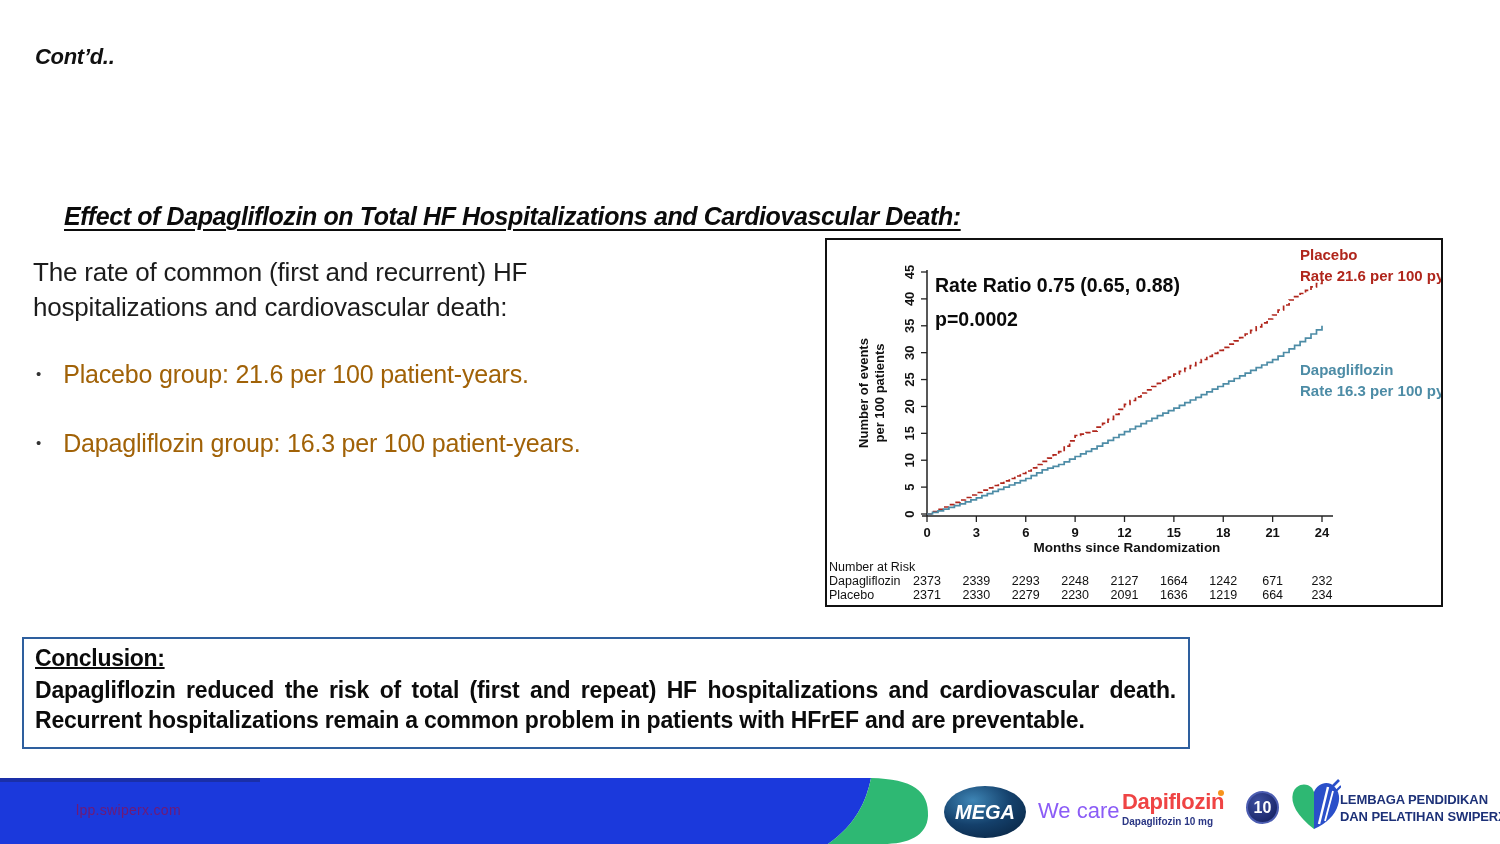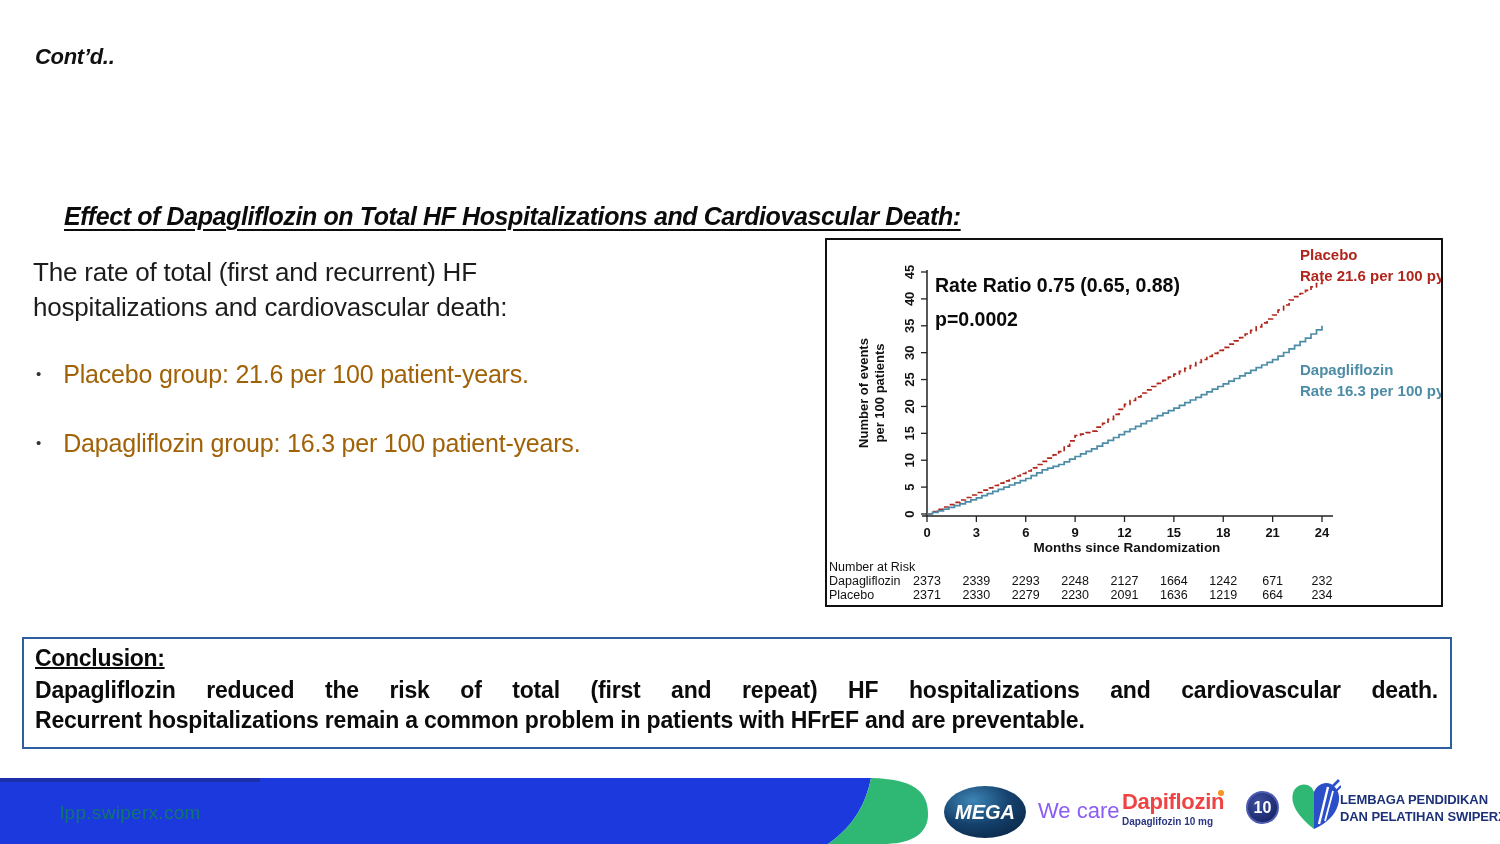--- a/index.html
+++ b/index.html
@@ -23,37 +23,37 @@
   }
   .bullets { position:absolute; left:36px; top:360px; width:700px; }
   .bullet-item { display:flex; align-items:baseline; margin-bottom:40px; }
   .bullet-dot { font-size:15px; color:#333; margin-right:22px; position:relative; top:-4px; }
   .bullet-text { font-size:25px; font-weight:300; color:#a16207; letter-spacing:-0.2px; }
   .chart-box {
     position:absolute; left:825px; top:238px; width:618px; height:369px;
     border:2px solid #111; background:#fff; overflow:hidden;
   }
   .conclusion-box {
-    position:absolute; left:22px; top:637px; width:1430px; height:112px;
+    position:absolute; left:22px; top:637px; width:1168px; height:112px;
     border:2px solid #2e5f9e; background:#fff; padding:6px 12px 0 11px;
   }
   .conclusion-title {
     font-size:23px; font-weight:bold; color:#0b0b0b; letter-spacing:-0.3px;
     text-decoration:underline; text-decoration-thickness:2px;
   }
   .conclusion-line1 {
     font-size:23px; font-weight:bold; color:#0b0b0b; letter-spacing:-0.2px; margin-top:5px;
     text-align:justify; text-align-last:justify;
   }
   .conclusion-line2 {
     font-size:23px; font-weight:bold; color:#0b0b0b; letter-spacing:-0.2px; margin-top:3px;
   }
   .footer-bar { position:absolute; left:0; top:778px; width:1500px; height:66px; }
   .footer-url {
-    position:absolute; left:60px; top:802px; font-size:19px; color:#0f766e; letter-spacing:0.3px;
+    position:absolute; left:76px; top:802px; font-size:14px; color:#701a75; letter-spacing:0.3px;
   }
   .mega-logo { position:absolute; left:942px; top:784px; }
   .we-care { position:absolute; left:1038px; top:798px; font-size:22px; color:#8b5cf6; font-weight:400; }
   .brand-wrap { position:absolute; left:1122px; top:789px; width:124px; }
   .brand-name { font-size:22px; font-weight:bold; color:#ef4444; letter-spacing:-0.3px; position:relative; }
   .brand-i-dot {
     position:absolute; left:96px; top:1px; width:6px; height:6px; border-radius:50%;
     background:#f7941d;
   }
   .brand-sub { font-size:10px; font-weight:bold; color:#2a3684; text-align:left; margin-top:1px; }
@@ -69,21 +69,21 @@
     position:absolute; left:1340px; top:792px; font-size:13px; font-weight:bold;
     color:#1d3178; line-height:1.3; letter-spacing:-0.1px; white-space:nowrap;
   }
 </style>
 </head>
 <body>
 
 <div class="contd">Cont’d..</div>
 <div class="heading">Effect of Dapagliflozin on Total HF Hospitalizations and Cardiovascular Death:</div>
 
-<div class="intro">The rate of total (first and recurrent) HF hospitalizations and cardiovascular death:</div>
+<div class="intro">The rate of common (first and recurrent) HF hospitalizations and cardiovascular death:</div>
 <div class="bullets">
   <div class="bullet-item">
     <span class="bullet-dot">•</span>
     <span class="bullet-text">Placebo group: 21.6 per 100 patient-years.</span>
   </div>
   <div class="bullet-item">
     <span class="bullet-dot">•</span>
     <span class="bullet-text">Dapagliflozin group: 16.3 per 100 patient-years.</span>
   </div>
 </div>

